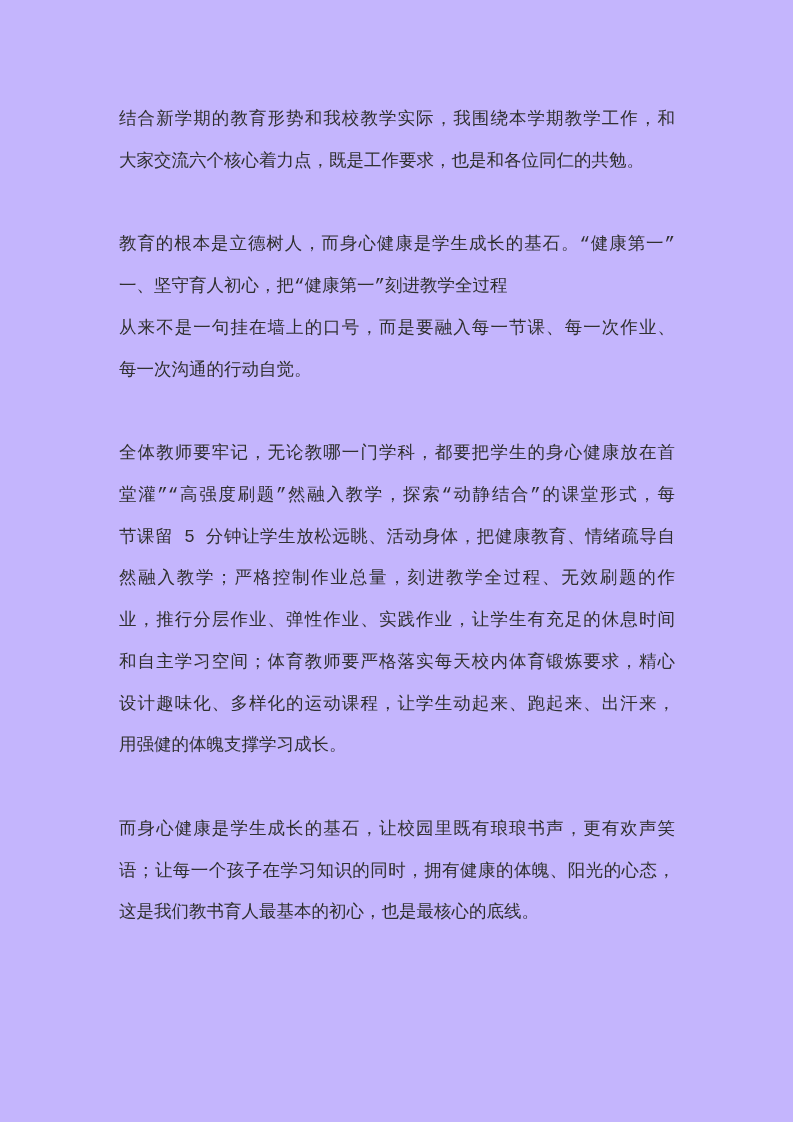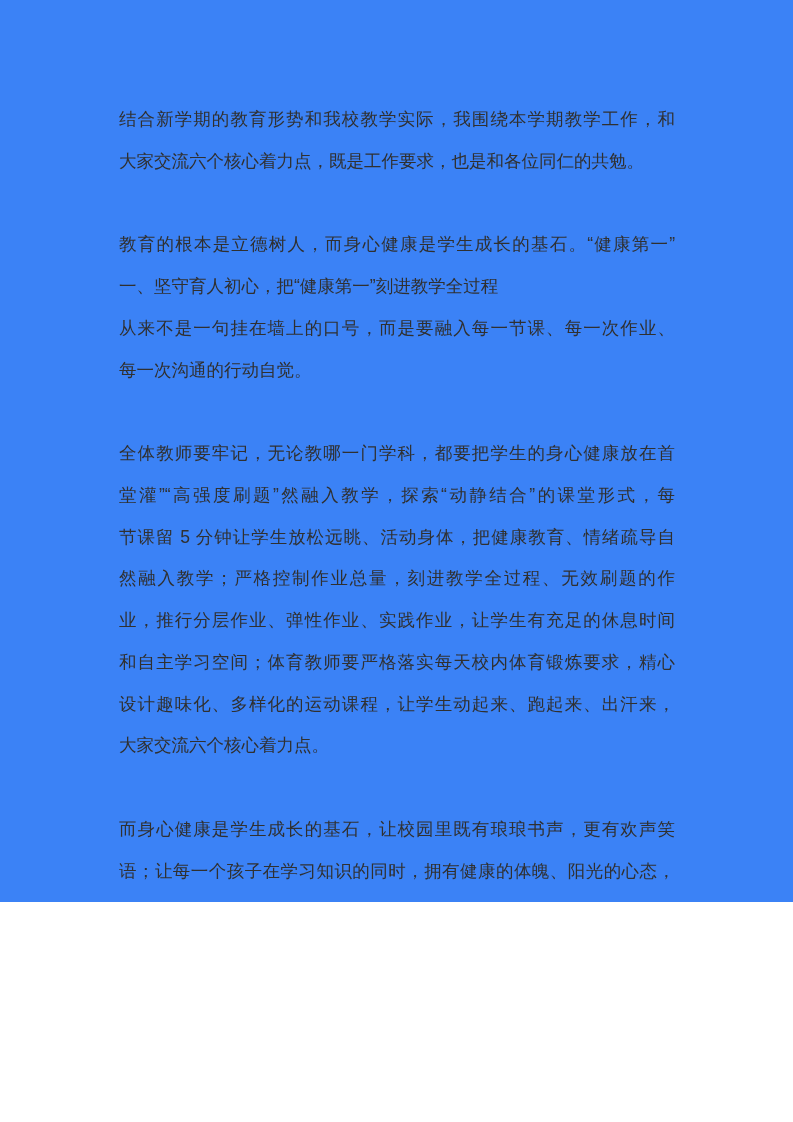--- a/index.html
+++ b/index.html
@@ -3,24 +3,24 @@
 <meta charset="utf-8">
 <style>
   html, body {
     margin: 0;
     padding: 0;
     background: #ffffff;
   }
   .page {
     position: relative;
     width: 793px;
-    height: 902px;
-    background: #3b82f6;
+    height: 1122px;
+    background: #c4b5fd;
     overflow: hidden;
-    font-family: Liberation Sans, sans-serif;
+    font-family: Liberation Mono, monospace;
   }
   .doc-body {
     position: absolute;
     left: 119px;
     top: 99px;
     width: 556px;
     color: #303030;
     font-size: 17.5px;
     line-height: 41.75px;
     font-weight: 400;
@@ -51,18 +51,19 @@
       <div class="line">从来不是一句挂在墙上的口号，而是要融入每一节课、每一次作业、</div>
       <div class="line para-end">每一次沟通的行动自觉。</div>
       <div class="line blank-line"></div>
       <div class="line">全体教师要牢记，无论教哪一门学科，都要把学生的身心健康放在首</div>
       <div class="line">堂灌”“高强度刷题”然融入教学，探索“动静结合”的课堂形式，每</div>
       <div class="line">节课留 5 分钟让学生放松远眺、活动身体，把健康教育、情绪疏导自</div>
       <div class="line">然融入教学；严格控制作业总量，刻进教学全过程、无效刷题的作</div>
       <div class="line">业，推行分层作业、弹性作业、实践作业，让学生有充足的休息时间</div>
       <div class="line">和自主学习空间；体育教师要严格落实每天校内体育锻炼要求，精心</div>
       <div class="line">设计趣味化、多样化的运动课程，让学生动起来、跑起来、出汗来，</div>
-      <div class="line para-end">大家交流六个核心着力点。</div>
+      <div class="line para-end">用强健的体魄支撑学习成长。</div>
       <div class="line blank-line"></div>
       <div class="line">而身心健康是学生成长的基石，让校园里既有琅琅书声，更有欢声笑</div>
       <div class="line">语；让每一个孩子在学习知识的同时，拥有健康的体魄、阳光的心态，</div>
+      <div class="line para-end">这是我们教书育人最基本的初心，也是最核心的底线。</div>
     </div>
 </div>
 
 </body></html>

